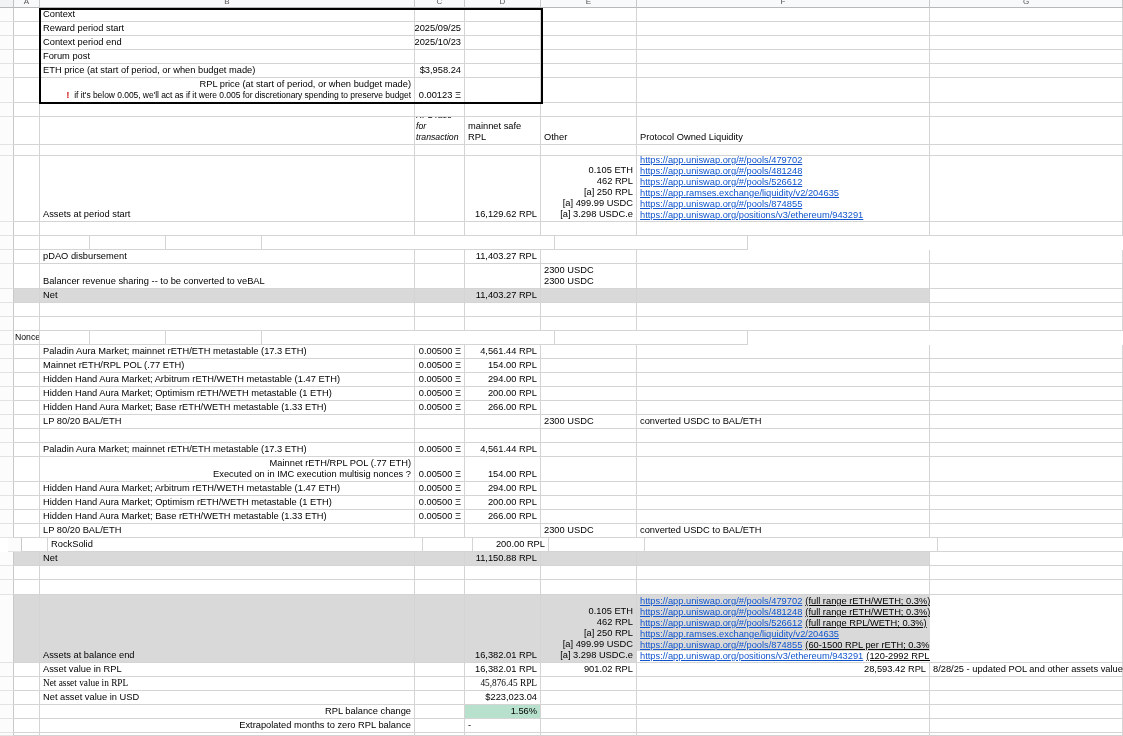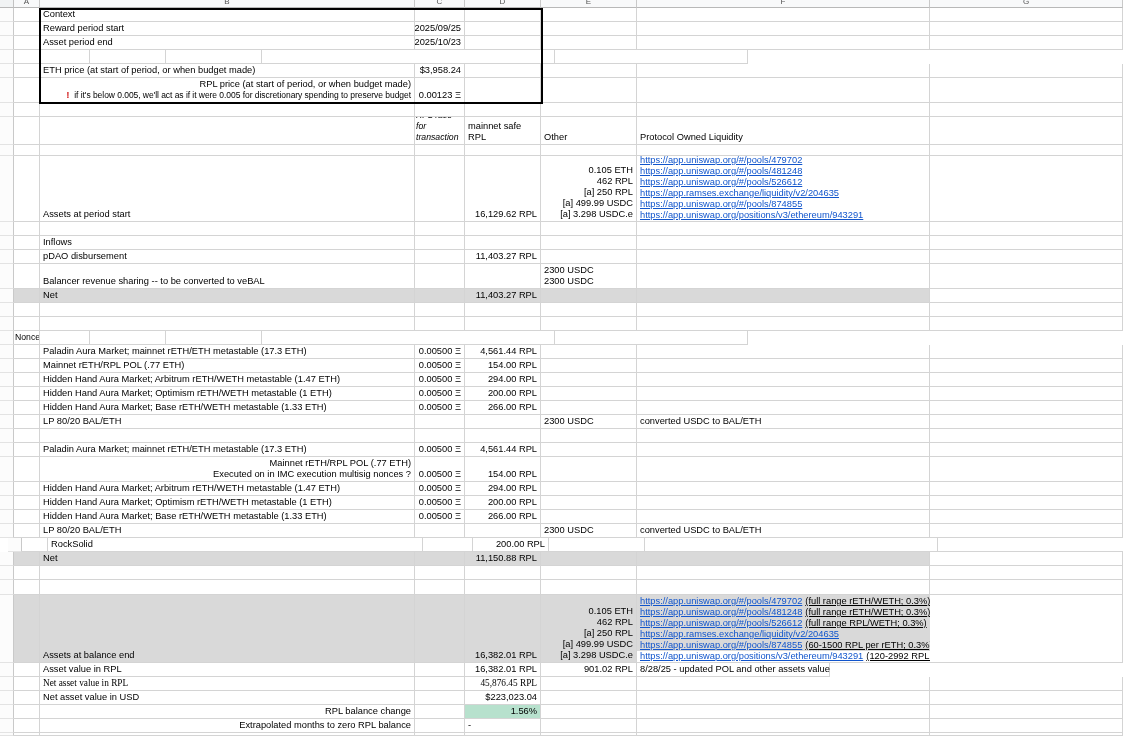--- a/index.html
+++ b/index.html
@@ -88,33 +88,36 @@
       </div>
       <div class="cell" style="width: 76px;"></div>
       <div class="cell" style="width: 96px;"></div>
       <div class="cell" style="width: 293px;"></div>
       <div class="cell" style="width: 193px;"></div>
     </div>
     <div class="row" style="height: 14px;">
       <div class="gut" style="height: 14px;"></div>
       <div class="cell" style="width: 26px;"></div>
       <div class="cell" style="width: 375px;">
-        <span>Asset period end</span>
+        <span>Context period end</span>
       </div>
       <div class="cell r" style="width: 50px;">
         <span>2025/10/23</span>
       </div>
       <div class="cell" style="width: 76px;"></div>
       <div class="cell" style="width: 96px;"></div>
       <div class="cell" style="width: 293px;"></div>
       <div class="cell" style="width: 193px;"></div>
     </div>
     <div class="row" style="height: 14px;">
       <div class="gut" style="height: 14px;"></div>
       <div class="cell" style="width: 26px;"></div>
+      <div class="cell" style="width: 375px;">
+        <span>Forum post</span>
+      </div>
       <div class="cell" style="width: 50px;"></div>
       <div class="cell" style="width: 76px;"></div>
       <div class="cell" style="width: 96px;"></div>
       <div class="cell" style="width: 293px;"></div>
       <div class="cell" style="width: 193px;"></div>
     </div>
     <div class="row" style="height: 14px; text-align: center;">
       <div class="gut" style="height: 14px;"></div>
       <div class="cell" style="width: 26px;"></div>
       <div class="cell" style="width: 375px;">
@@ -212,23 +215,20 @@
       <div class="cell" style="width: 375px;"></div>
       <div class="cell" style="width: 50px;"></div>
       <div class="cell" style="width: 76px;"></div>
       <div class="cell" style="width: 96px;"></div>
       <div class="cell" style="width: 293px;"></div>
       <div class="cell" style="width: 193px;"></div>
     </div>
     <div class="row" style="height: 14px;">
       <div class="gut" style="height: 14px;"></div>
       <div class="cell" style="width: 26px;"></div>
-      <div class="cell" style="width: 375px;">
-        <span class="b">Inflows</span>
-      </div>
       <div class="cell" style="width: 50px;"></div>
       <div class="cell" style="width: 76px;"></div>
       <div class="cell" style="width: 96px;"></div>
       <div class="cell" style="width: 293px;"></div>
       <div class="cell" style="width: 193px;"></div>
     </div>
     <div class="row" style="height: 14px;">
       <div class="gut" style="height: 14px;"></div>
       <div class="cell" style="width: 26px;"></div>
       <div class="cell" style="width: 375px;">
@@ -586,20 +586,23 @@
       <div class="cell" style="width: 375px;">
         <span>Asset value in RPL</span>
       </div>
       <div class="cell" style="width: 50px;"></div>
       <div class="cell r" style="width: 76px;">
         <span>16,382.01 RPL</span>
       </div>
       <div class="cell r" style="width: 96px;">
         <span>901.02 RPL</span>
       </div>
+      <div class="cell r" style="width: 293px;">
+        <span>28,593.42 RPL</span>
+      </div>
       <div class="cell ov" style="width: 193px;">
         <span>8/28/25 - updated POL and other assets value</span>
       </div>
     </div>
     <div class="row" style="height: 14px; font-family: Liberation Serif, serif;">
       <div class="gut" style="height: 14px;"></div>
       <div class="cell" style="width: 26px;"></div>
       <div class="cell" style="width: 375px;">
         <span>Net asset value in RPL</span>
       </div>

